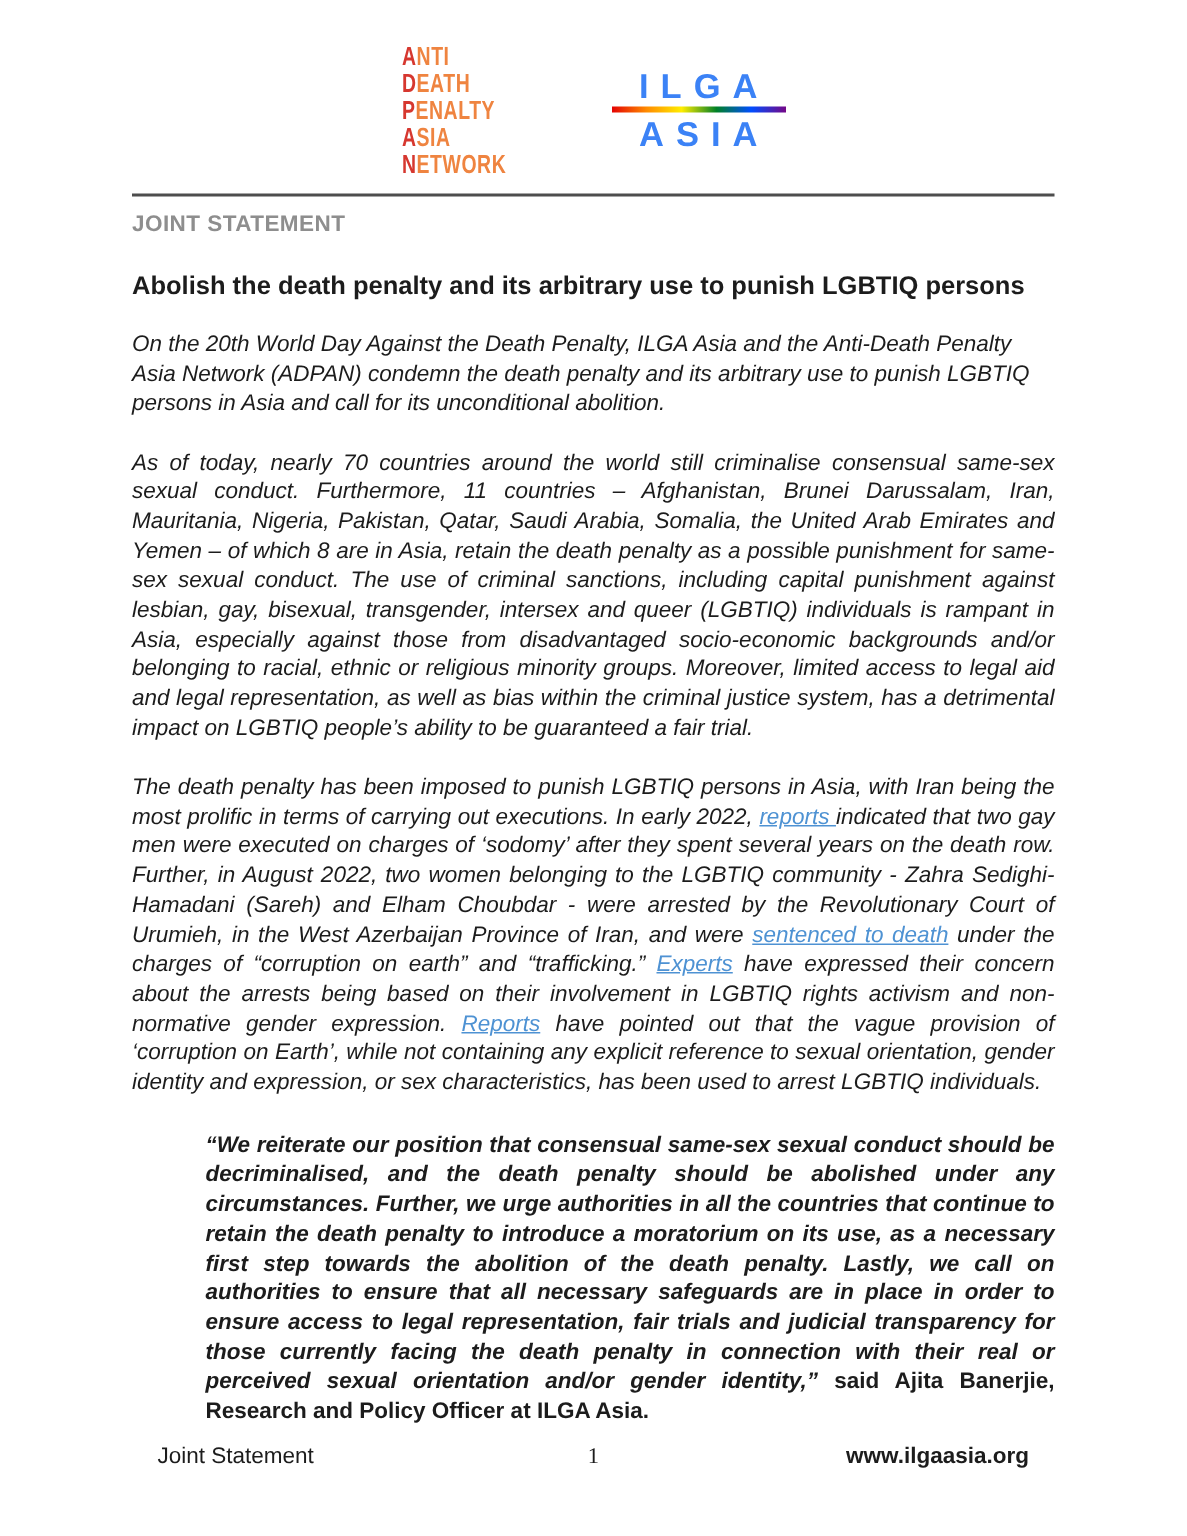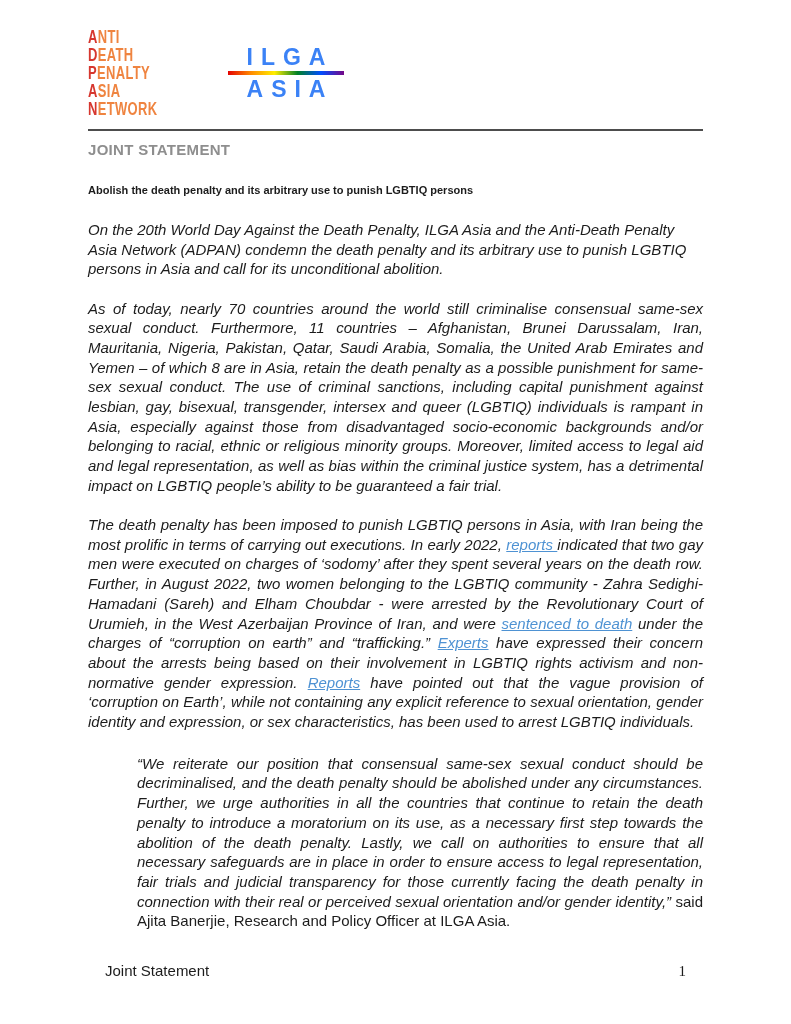--- a/index.html
+++ b/index.html
@@ -14,21 +14,21 @@
     line-height: 19.7px;
     color: #1c1c1c;
     overflow: hidden;
     box-sizing: border-box;
     padding: 26px 88px 0 88px;
   }
 
   
   .logo-row {
     display: flex;
-    justify-content: flex-start;
+    justify-content: center;
     align-items: center;
     gap: 50px;
     height: 94px;
   }
   .adpan {
     width: 90px;
     line-height: 18px;
   }
   .adpan-inner {
     transform: scaleX(0.74);
@@ -69,40 +69,41 @@
   }
   .doc-label {
     margin-top: 9px;
     font-weight: bold;
     color: var(--label_gray, #8e8e8e);
     letter-spacing: 0.3px;
   }
   .doc-date { margin-top: 1px; }
 
   .title {
-    font-size: 11px;
+    font-size: 17px;
     font-weight: bold;
     margin: 21px 0 0 0;
   }
 
   
   p { margin: 19.5px 0 0 0; font-style: italic; }
   .intro {
     font-style: italic;
     text-align: left;
   }
   .body-p { text-align: justify; }
   .link {
     color: var(--link_blue, #4e92d3);
     text-decoration: underline;
     cursor: pointer;
   }
   .quote {
     margin: 22px 0 1px 49px;
     text-align: justify;
+    font-weight: bold;
   }
   .q-italic { font-style: italic; }
   .q-attr { font-style: normal; }
 
   
   .footer {
     position: absolute;
     left: 105px;
     right: 105px;
     bottom: 42px;
@@ -145,15 +146,16 @@
 
   <p class="body-p">As of today, nearly 70 countries around the world still criminalise consensual same-sex sexual conduct. Furthermore, 11 countries – Afghanistan, Brunei Darussalam, Iran, Mauritania, Nigeria, Pakistan, Qatar, Saudi Arabia, Somalia, the United Arab Emirates and Yemen – of which 8 are in Asia, retain the death penalty as a possible punishment for same-sex sexual conduct. The use of criminal sanctions, including capital punishment against lesbian, gay, bisexual, transgender, intersex and queer (LGBTIQ) individuals is rampant in Asia, especially against those from disadvantaged socio-economic backgrounds and/or belonging to racial, ethnic or religious minority groups. Moreover, limited access to legal aid and legal representation, as well as bias within the criminal justice system, has a detrimental impact on LGBTIQ people’s ability to be guaranteed a fair trial.</p>
 
   <p class="body-p"><span>The death penalty has been imposed to punish LGBTIQ persons in Asia, with Iran being the most prolific in terms of carrying out executions. In early 2022, </span><a class="link">reports </a><span>indicated that two gay men were executed on charges of ‘sodomy’ after they spent several years on the death row. Further, in August 2022, two women belonging to the LGBTIQ community - Zahra Sedighi-Hamadani (Sareh) and Elham Choubdar - were arrested by the Revolutionary Court of Urumieh, in the West Azerbaijan Province of Iran, and were </span><a class="link">sentenced to death</a><span> under the charges of “corruption on earth” and “trafficking.” </span><a class="link">Experts</a><span> have expressed their concern about the arrests being based on their involvement in LGBTIQ rights activism and non-normative gender expression. </span><a class="link">Reports</a><span> have pointed out that the vague provision of ‘corruption on Earth’, while not containing any explicit reference to sexual orientation, gender identity and expression, or sex characteristics, has been used to arrest LGBTIQ individuals.</span></p>
 
   <div class="quote"><span class="q-italic">“We reiterate our position that consensual same-sex sexual conduct should be decriminalised, and the death penalty should be abolished under any circumstances. Further, we urge authorities in all the countries that continue to retain the death penalty to introduce a moratorium on its use, as a necessary first step towards the abolition of the death penalty. Lastly, we call on authorities to ensure that all necessary safeguards are in place in order to ensure access to legal representation, fair trials and judicial transparency for those currently facing the death penalty in connection with their real or perceived sexual orientation and/or gender identity,”</span><span class="q-attr"> said Ajita Banerjie, Research and Policy Officer at ILGA Asia.</span></div>
 
   <div class="footer">
     <span class="footer-left">Joint Statement</span>
     <span class="footer-page">1</span>
+    <span class="footer-right">www.ilgaasia.org</span>
   </div>
 
 </div>
 
 </body></html>

